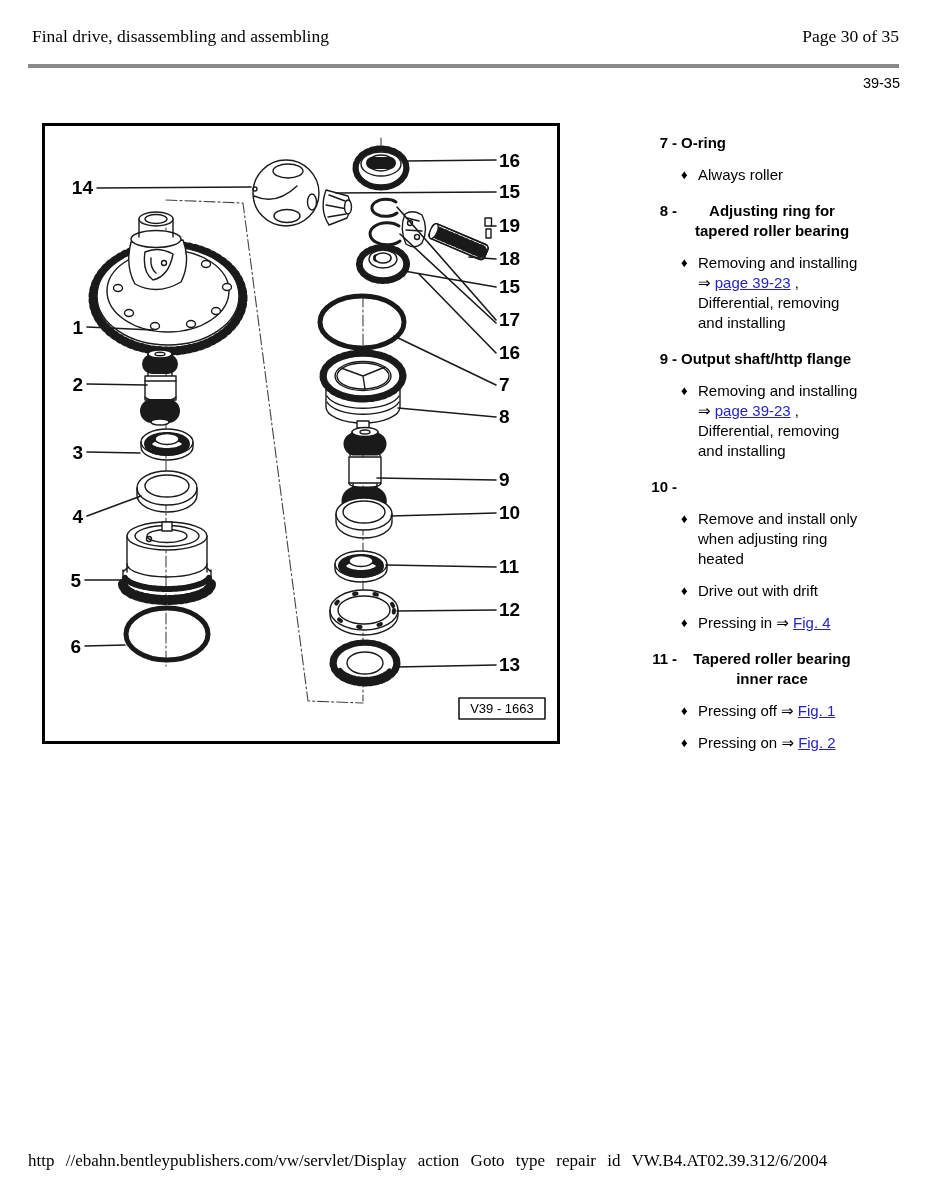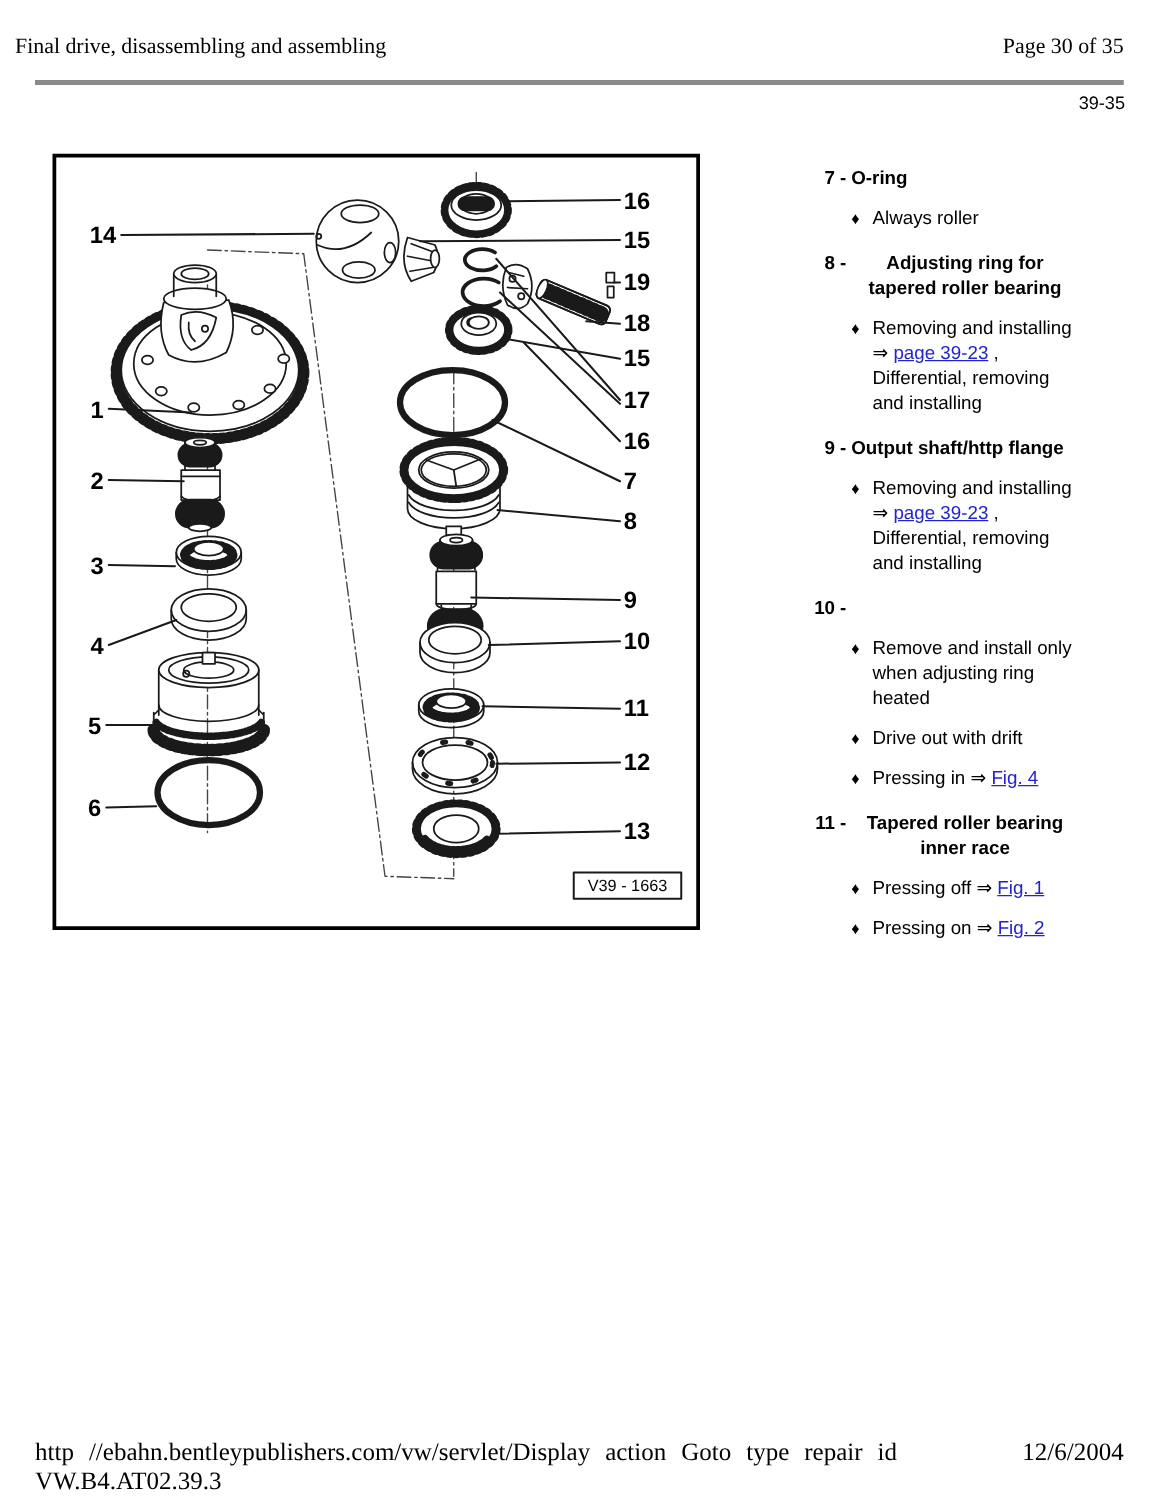--- a/index.html
+++ b/index.html
@@ -1,20 +1,20 @@
 <!DOCTYPE html>
 <html style="--link: #2323cc; --rule: #8a8a8a;"><head>
 <meta charset="utf-8">
 <style>
   :root{ --link:#2323cc; --rule:#8a8a8a; --ink:#000; --line:#1a1a1a; }
   html,body{margin:0;padding:0;background:#fff;}
   .page{position:relative;width:927px;height:1200px;background:#fff;color:var(--ink);
         font-family:"Liberation Sans",sans-serif;overflow:hidden;}
   
-  .hdr{position:absolute;left:12px;right:28px;top:26px;display:flex;justify-content:space-between;
+  .hdr{position:absolute;left:32px;right:28px;top:26px;display:flex;justify-content:space-between;
        font-family:"Liberation Serif",serif;font-size:17.5px;}
   .hrule{position:absolute;left:28px;right:28px;top:64px;height:4px;background:var(--rule);}
   .sec-code{position:absolute;right:27px;top:75px;font-size:14.5px;font-weight:normal;}
   
   .figure-box{position:absolute;left:42px;top:123px;width:518px;height:621px;
               border:3px solid #000;box-sizing:border-box;background:#fff;}
   .figure-box svg{display:block;width:100%;height:100%;}
   .callout{font-family:"Liberation Sans",sans-serif;font-size:19px;font-weight:bold;fill:#000;}
   .figid{font-family:"Liberation Sans",sans-serif;font-size:13px;fill:#000;}
   
@@ -22,22 +22,22 @@
   .part-head{display:flex;font-weight:bold;margin-top:16px;}
   .part-item:first-child .part-head{margin-top:0;}
   .part-num{flex:none;width:20px;text-align:right;}
   .part-dash{flex:none;width:13px;text-align:center;}
   .part-title{flex:none;max-width:182px;text-align:center;}
   .bullet{display:flex;margin-top:12px;padding-left:33px;}
   .bmark{flex:none;width:17px;font-size:13px;line-height:20px;}
   .btext{flex:none;max-width:162px;}
   .doclink{color:var(--link);cursor:pointer;}
   
-  .ftr{position:absolute;left:28px;right:28px;top:1151px;display:flex;justify-content:space-between;
-       font-family:"Liberation Serif",serif;font-size:20px;}
+  .ftr{position:absolute;left:28px;right:28px;top:1151px;display:flex;justify-content:flex-start;
+       font-family:"Liberation Serif",serif;font-size:17px;}
   .ftr .url{word-spacing:7px;}
 </style>
 </head>
 <body>
 
 <div class="page">
 
   <div class="hdr">
     <span>Final drive, disassembling and assembling</span>
     <span>Page 30 of 35</span>

